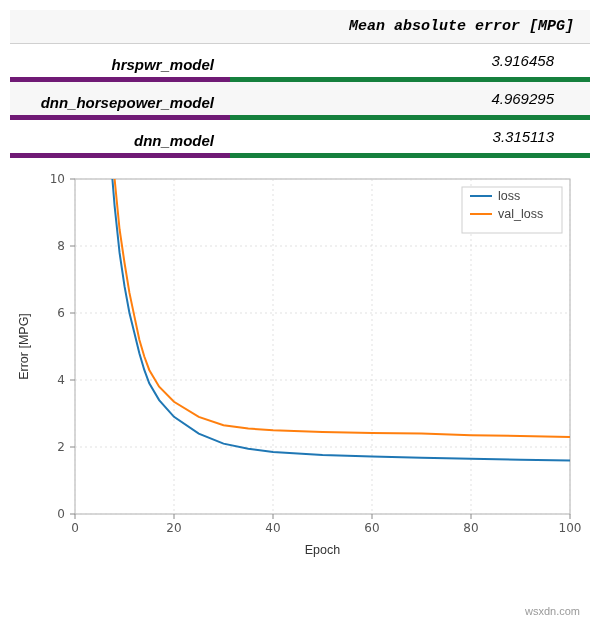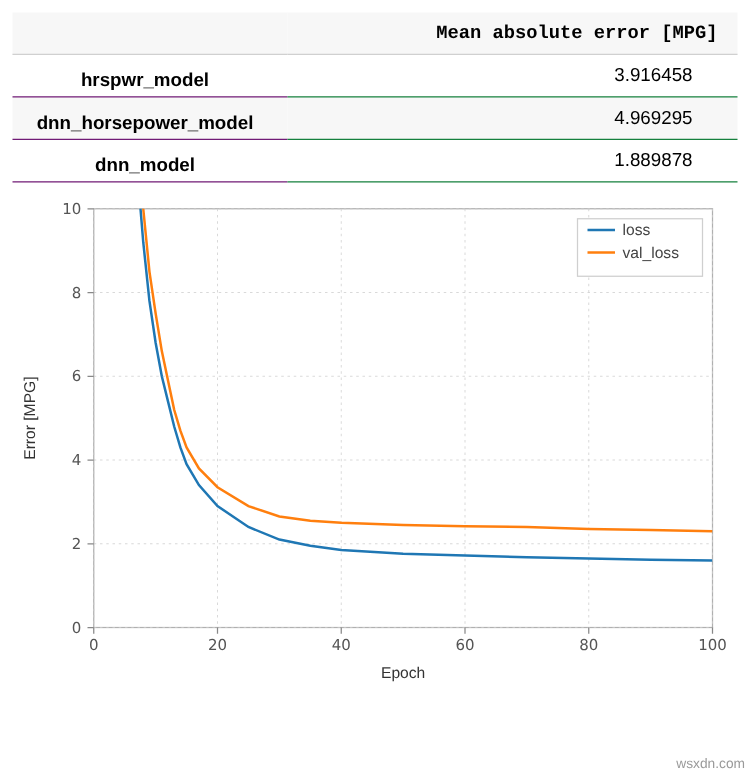--- a/index.html
+++ b/index.html
@@ -7,45 +7,46 @@
   margin: 0;
   padding: 10px;
   font-family: Arial, Helvetica, sans-serif;
   background: #fff;
   width: 600px;
 }
 .table {
   width: 100%;
   border-collapse: collapse;
   font-size: 15px;
+  font-style: italic;
 }
 .table th {
   text-align: right;
   font-family: "Courier New", monospace;
   font-weight: bold;
   padding: 8px 16px 8px 8px;
   border-bottom: 1px solid #d0d0d0;
   background: #f7f7f7;
 }
 .table th.rowhead-empty {
   background: #f7f7f7;
 }
 .table td.rowhead {
-  text-align: center;
+  text-align: right;
   font-weight: bold;
   padding: 8px 16px 0 8px;
-  border-bottom: 1px solid #701a75;
+  border-bottom: 5px solid #701a75;
   width: 220px;
 }
 .table tr:nth-child(even) td { background: #f7f7f7; }
 .table tr:nth-child(odd) td { background: #ffffff; }
 .table td.val {
   text-align: right;
   padding: 8px 36px 8px 8px;
-  border-bottom: 1px solid #15803d;
+  border-bottom: 5px solid #15803d;
 }
 .chart-wrap {
   margin-top: 6px;
   position: relative;
   width: 580px;
   height: 400px;
 }
 svg { display: block; }
 .axis text {
   font-size: 12px;
@@ -74,21 +75,21 @@
   fill: #fff;
   stroke: #cfcfcf;
   stroke-width: 1;
 }
 .legend text {
   font-size: 12.5px;
   fill: #444;
 }
 .watermark {
   position: fixed;
-  right: 4px;
+  right: 20px;
   bottom: 4px;
   font-size: 11px;
   color: #9a9a9a;
   font-family: Arial, sans-serif;
 }
 </style>
 </head>
 <body>
 
 <table class="table">
@@ -102,21 +103,21 @@
       <tr>
         <td class="rowhead">hrspwr_model</td>
         <td class="val">3.916458</td>
       </tr>
       <tr>
         <td class="rowhead">dnn_horsepower_model</td>
         <td class="val">4.969295</td>
       </tr>
       <tr>
         <td class="rowhead">dnn_model</td>
-        <td class="val">1.889878</td>
+        <td class="val">3.315113</td>
       </tr>
     </tbody>
 </table>
 
 <div class="chart-wrap">
   <svg id="chart-svg" width="580" height="400" viewBox="0 0 580 400">
       <rect x="65" y="15" width="495" height="335" class="plot-border"></rect>
       <g class="grid">
         <line x1="65" y1="15" x2="65" y2="350"></line>
         <line x1="164" y1="15" x2="164" y2="350"></line>

